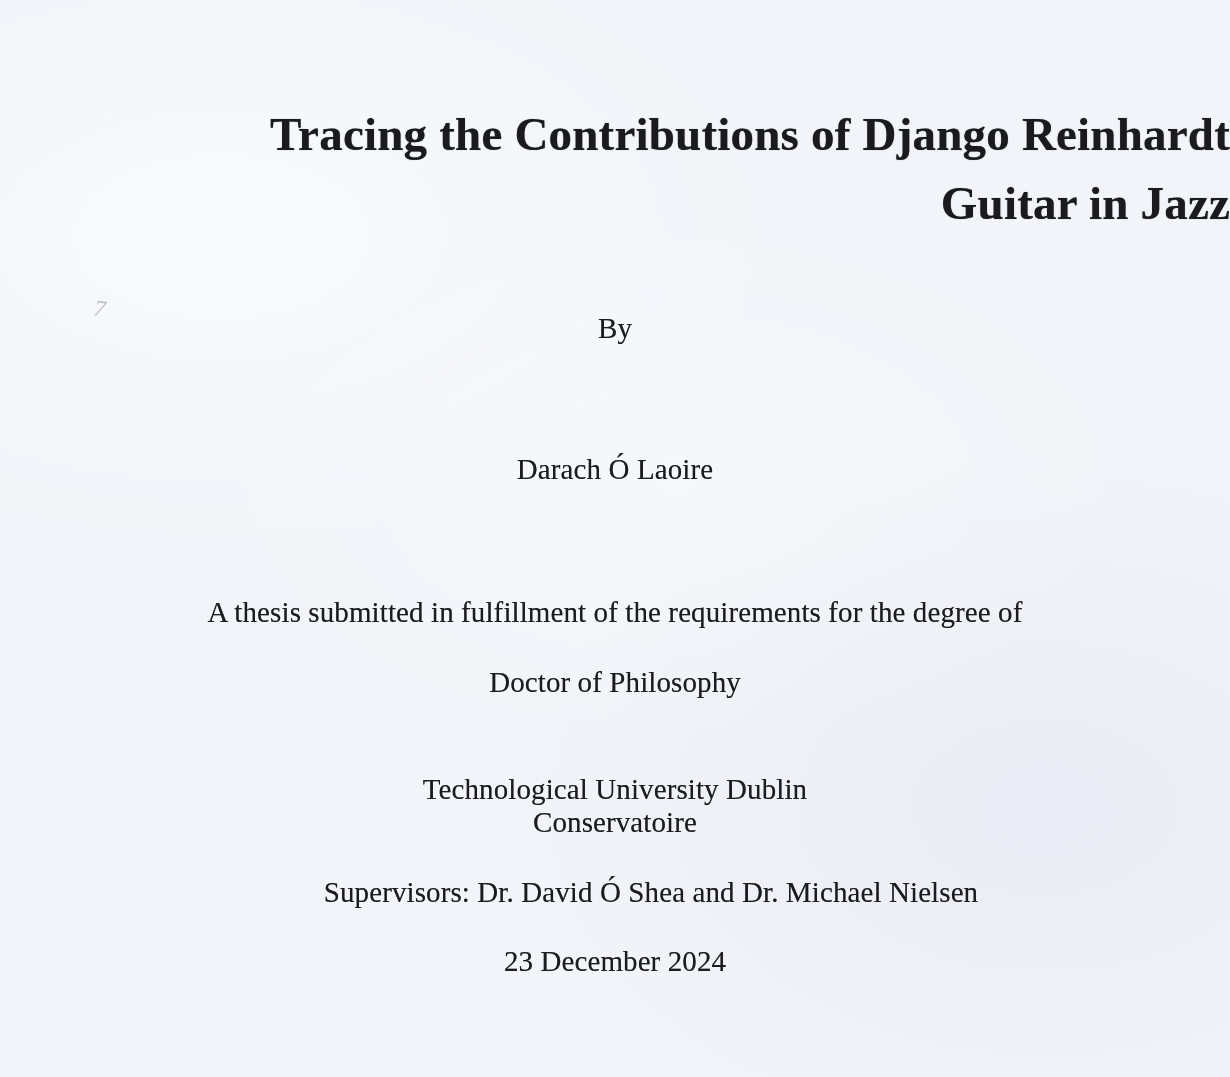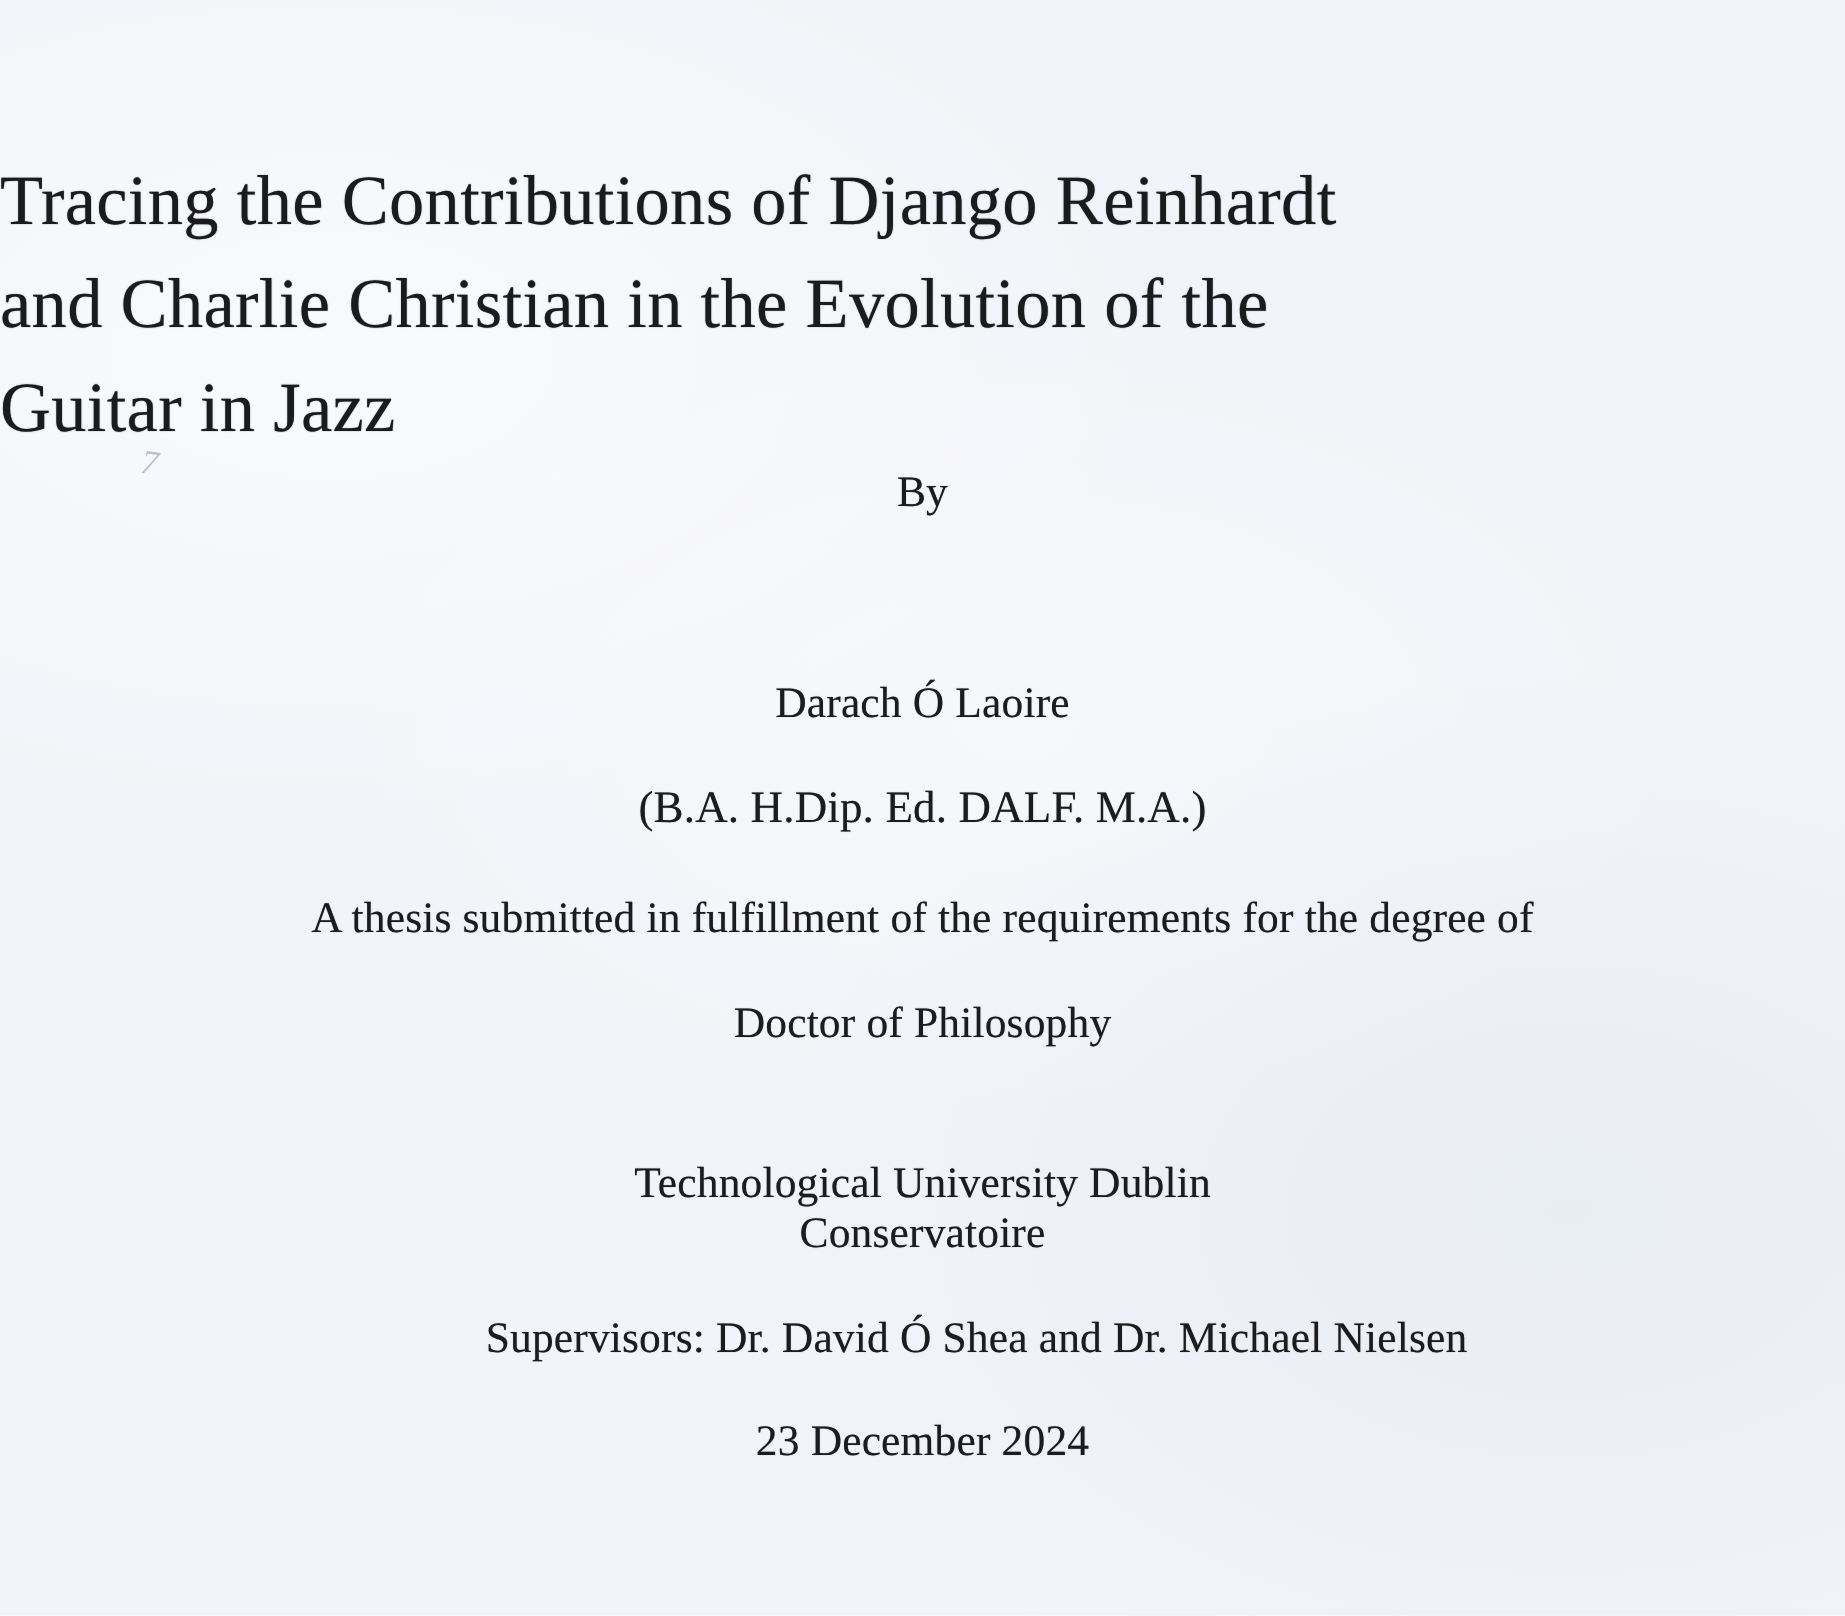--- a/index.html
+++ b/index.html
@@ -28,23 +28,23 @@
     text-align: center;
     white-space: nowrap;
     text-shadow: 0 0 0.6px rgba(25,25,35,0.55);
   }
   .title {
     position: absolute;
     top: 100px;
     left: 0;
     width: 100%;
     margin: 0;
-    text-align: left;
+    text-align: right;
     font-size: 47px;
-    font-weight: normal;
+    font-weight: bold;
     line-height: 69px;
     letter-spacing: 0.2px;
     color: #1b1b1e;
     text-shadow: 0 0 0.8px rgba(20,20,30,0.6);
   }
   .title .title-line { display: block; }
   .body-text {
     font-size: 29px;
     line-height: 30px;
     letter-spacing: 0.1px;
@@ -73,29 +73,27 @@
 </style>
 </head>
 <body>
 
 <div class="page" style="color: rgb(28, 28, 31);">
 
   <span class="pencil-mark">7</span>
 
   <h1 class="title">
     <span class="title-line">Tracing the Contributions of Django Reinhardt</span>
-    <span class="title-line">and Charlie Christian in the Evolution of the</span>
     <span class="title-line">Guitar in Jazz</span>
   </h1>
 
   <div class="center-line body-text by">By</div>
 
   <div class="center-line body-text author">Darach Ó Laoire</div>
 
-  <div class="center-line body-text creds">(B.A. H.Dip. Ed. DALF. M.A.)</div>
 
   <div class="center-line body-text degree">Doctor of Philosophy</div>
 
   <div class="center-line body-text thesis">A thesis submitted in fulfillment of the requirements for the degree of</div>
 
   <div class="center-line body-text univ">Technological University Dublin</div>
 
   <div class="center-line body-text school">Conservatoire</div>
 
   <div class="center-line body-text superv">Supervisors: Dr. David Ó Shea and Dr. Michael Nielsen</div>

